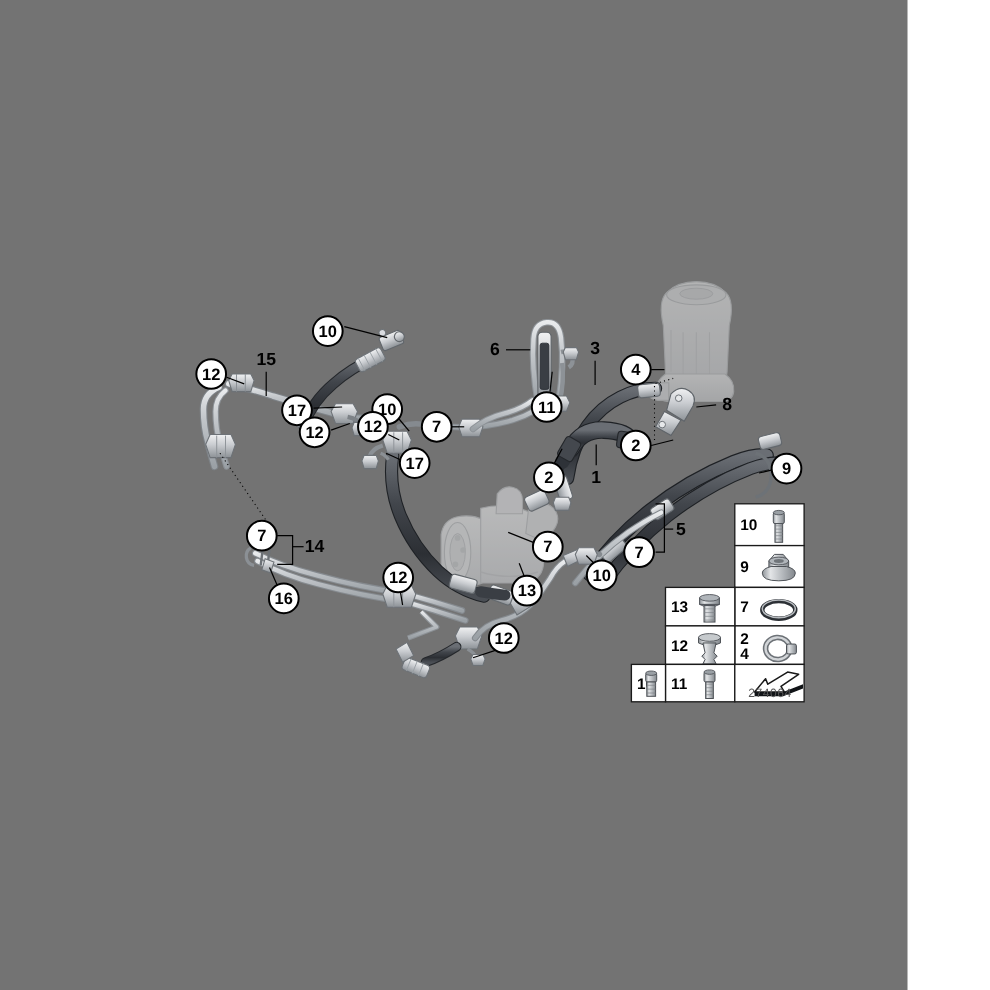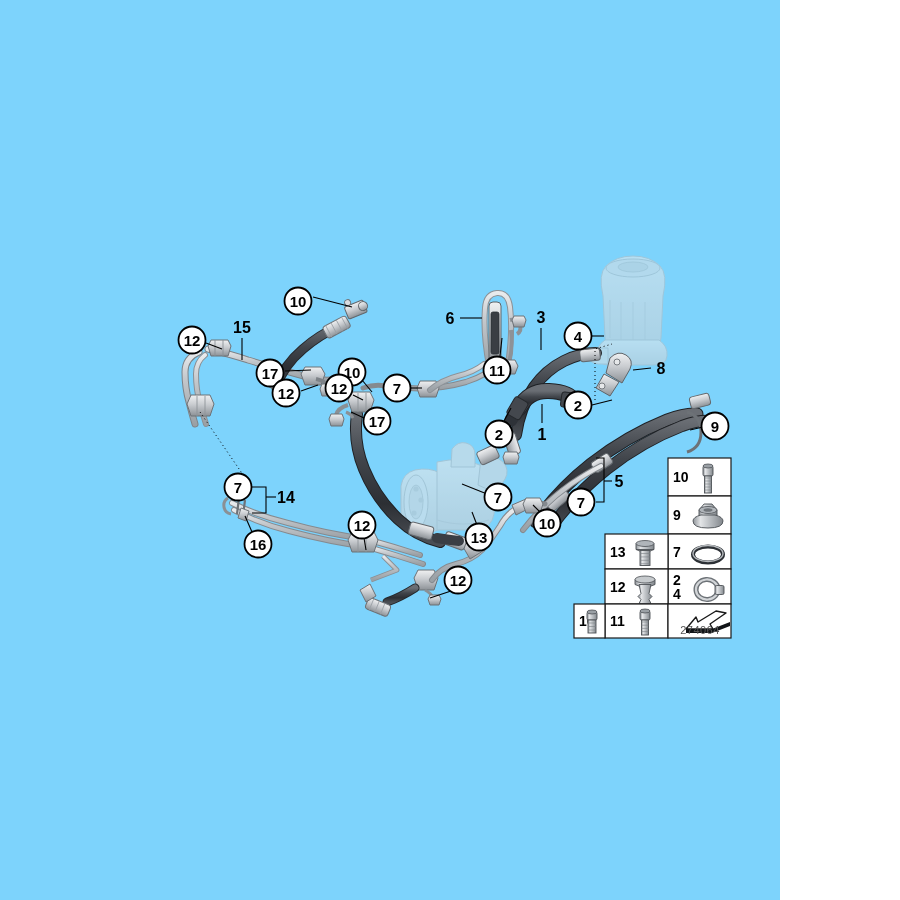--- a/index.html
+++ b/index.html
@@ -7,22 +7,23 @@
     padding: 0;
     background: #ffffff;
   }
   body {
     font-family: "Liberation Sans", sans-serif;
   }
   #page {
     position: relative;
     width: 780px;
     height: 900px;
-    background: #7dd3fc;
+    background: #737373;
     overflow: hidden;
+    padding-left: 45px;
   }
   #diagram-svg {
     position: absolute;
     left: 0;
     top: 0;
     width: 900px;
     height: 900px;
   }
   .callout-label {
     font-family: "Liberation Sans", sans-serif;

